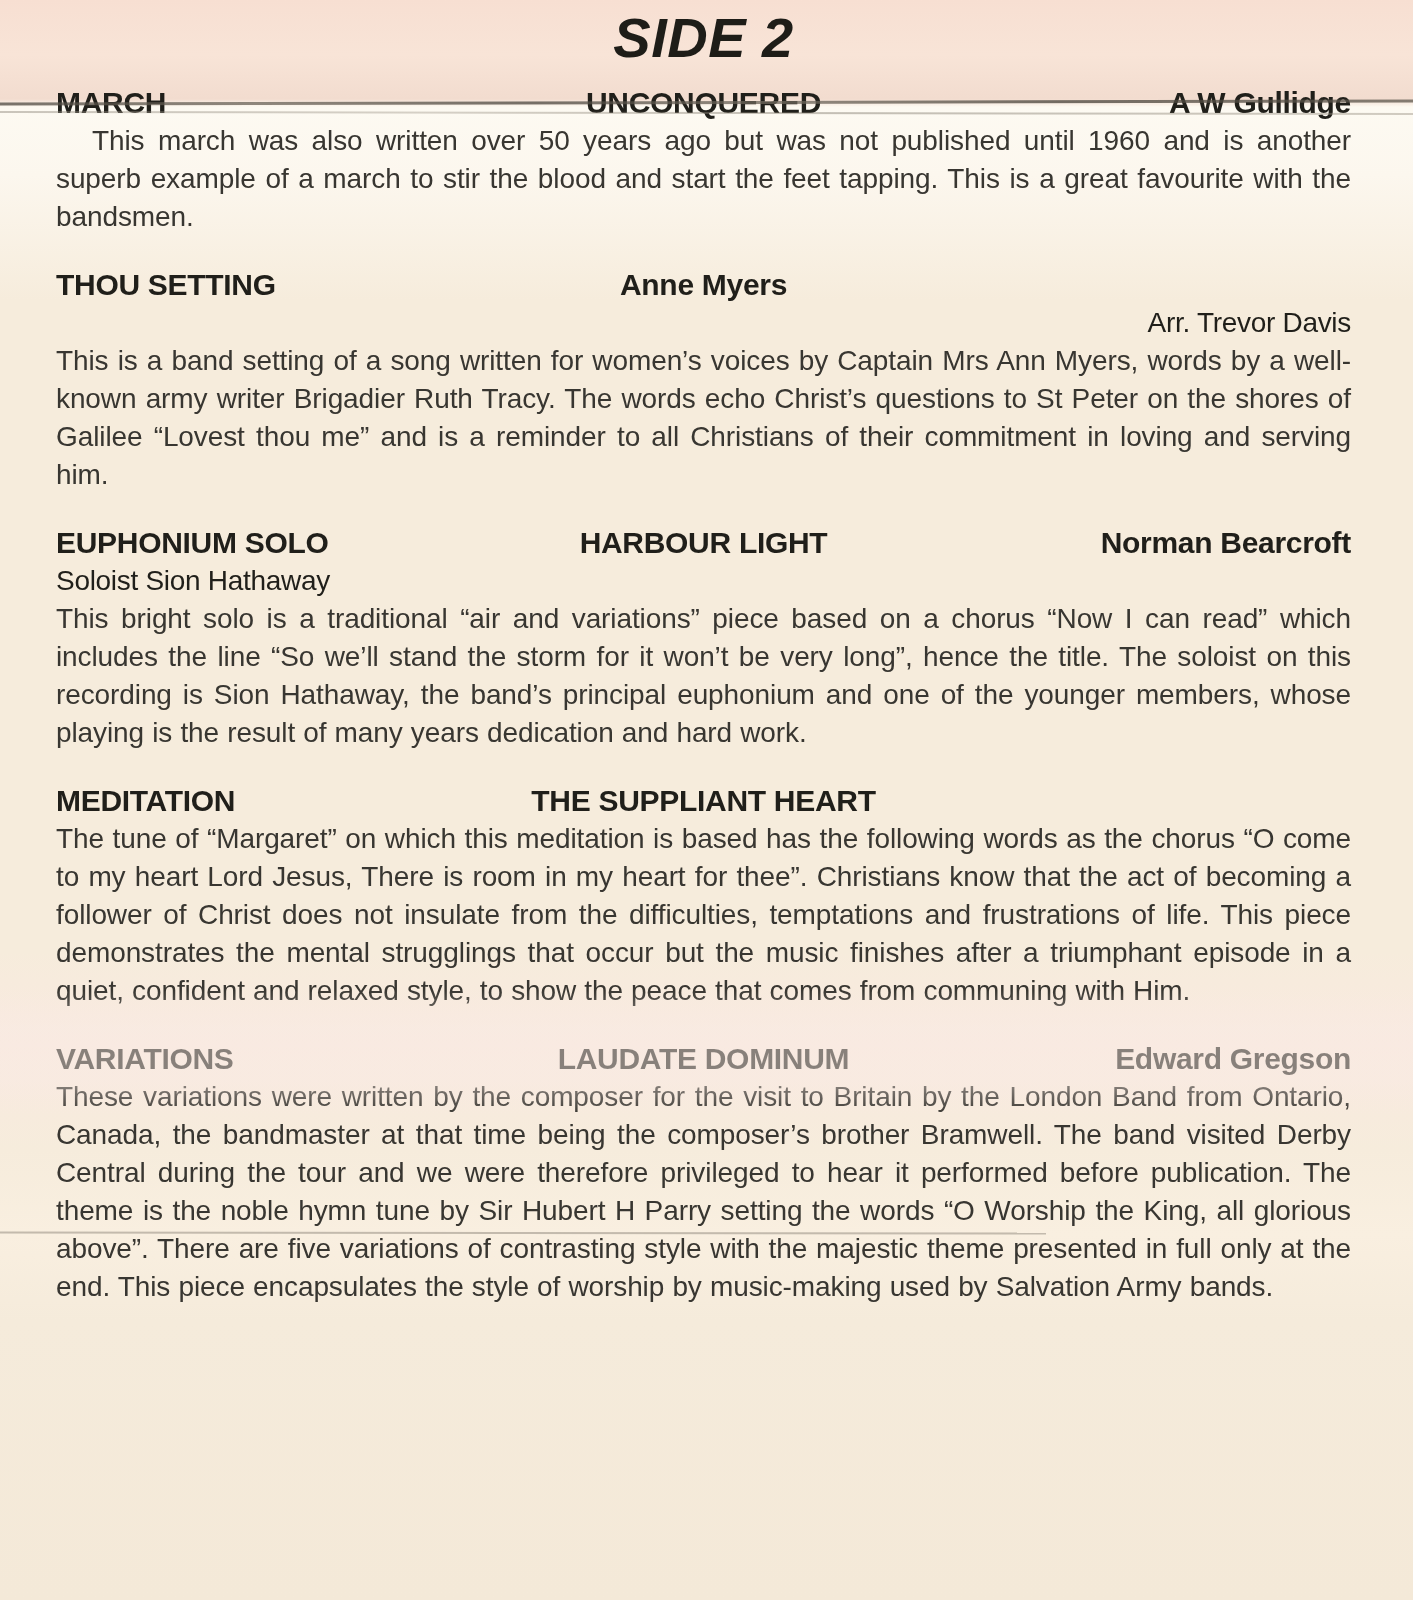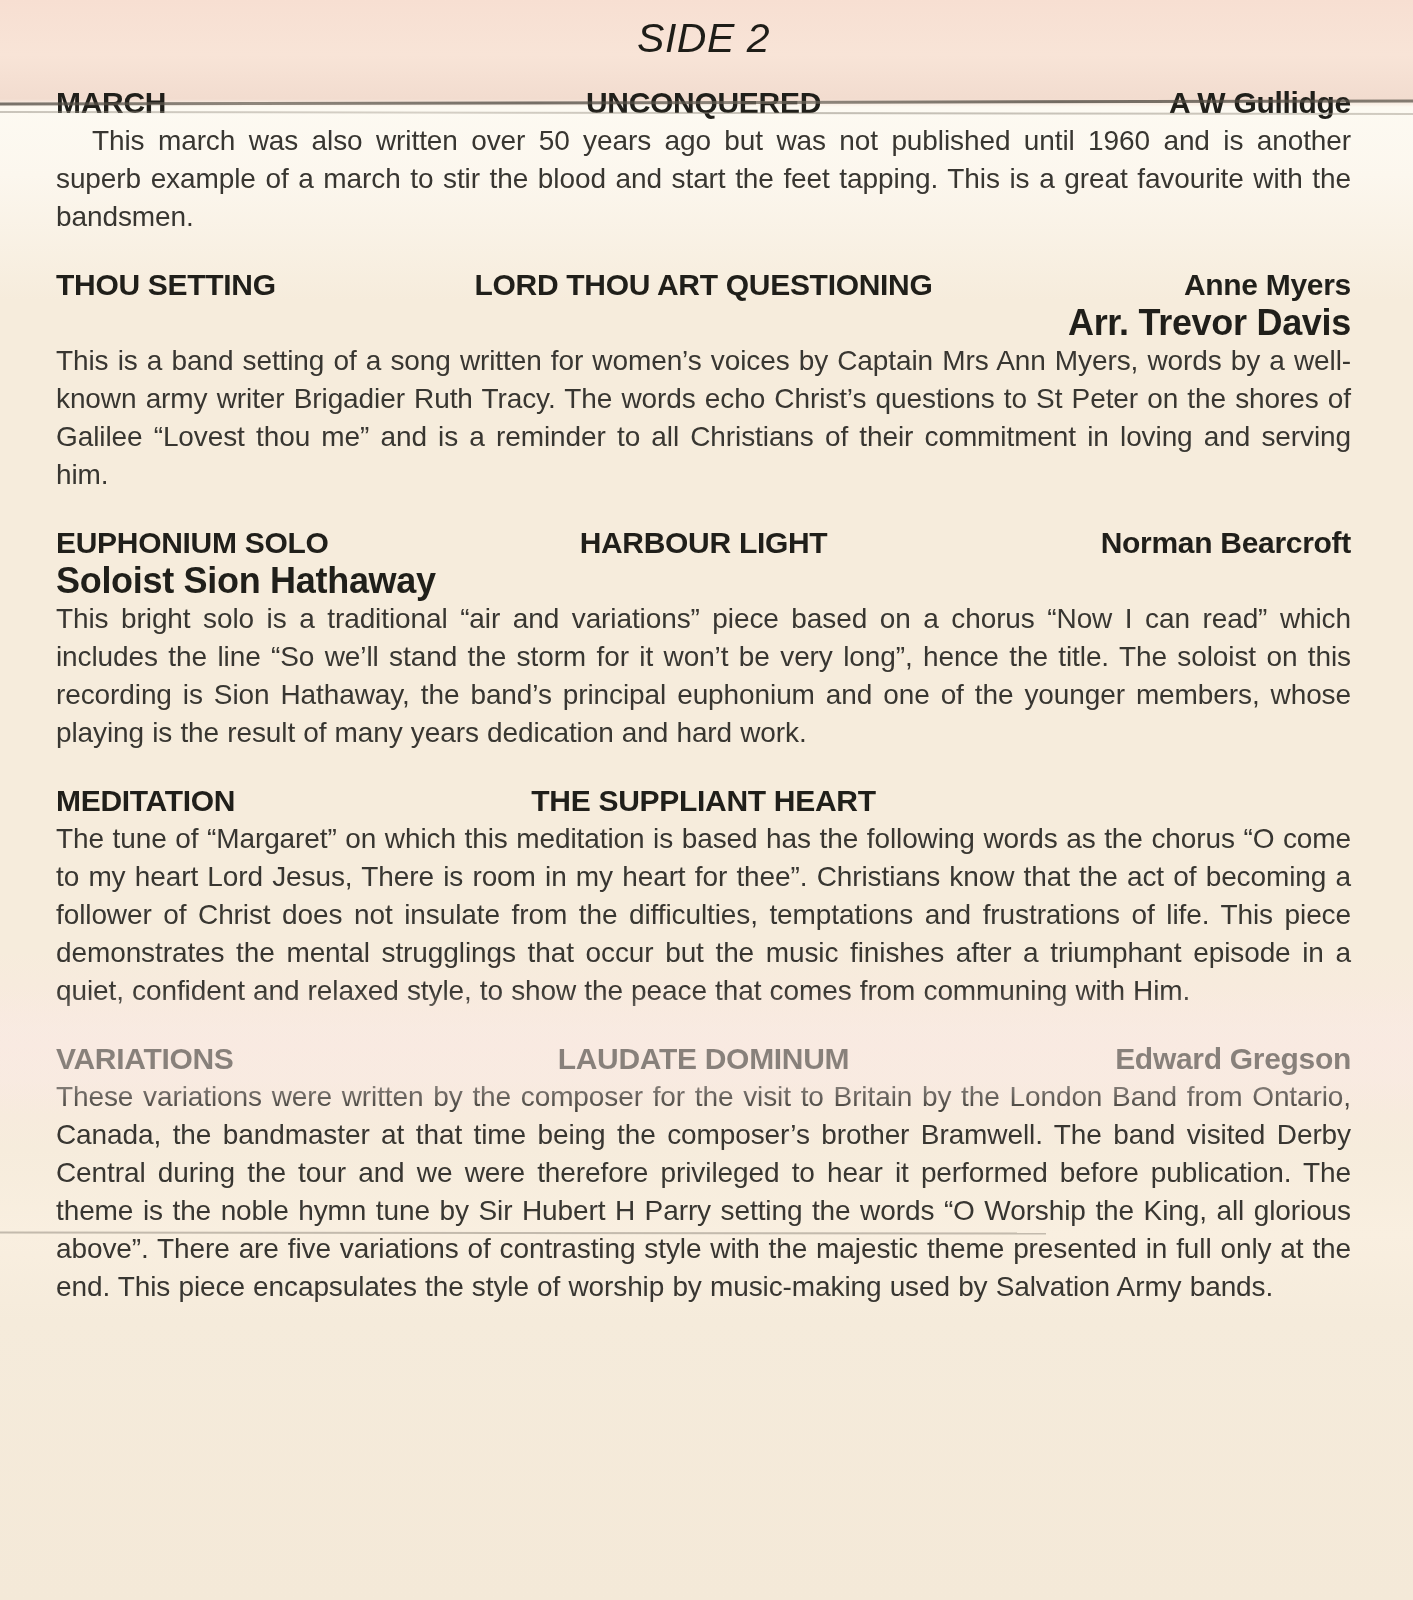--- a/index.html
+++ b/index.html
@@ -38,23 +38,23 @@
     background:#8d857a; opacity:.5; transform: rotate(0.05deg); pointer-events:none;
   }
   .fade-band {
     position:absolute; left:0; top:990px; width:100%; height:125px; z-index:5;
     background: linear-gradient(180deg, rgba(248,236,228,0) 0%, rgba(249,235,228,.48) 30%, rgba(249,235,228,.48) 72%, rgba(248,236,228,0) 100%);
     pointer-events:none;
   }
   .page-title {
     margin:0 0 14px 0;
     text-align:center;
-    font-size:41px;
+    font-size:56px;
     line-height:56px;
-    font-weight:400;
+    font-weight:700;
     font-style:italic;
     letter-spacing:.5px;
     color:#1e1d18;
   }
   section { position:relative; z-index:2; margin-top:30px; }
   section.first { margin-top:18px; }
   .head {
     display:grid;
     grid-template-columns:1fr auto 1fr;
     align-items:baseline;
@@ -62,21 +62,21 @@
     font-size:30px;
     line-height:38px;
     letter-spacing:-.3px;
     color:#201f1a;
     gap:17px;
   }
   .head .cat    { text-align:left;  white-space:nowrap; }
   .head .title  { text-align:center;white-space:nowrap; padding:0 12px; }
   .head .comp   { text-align:right; white-space:nowrap; }
   .arranger, .soloist {
-    font-weight:700; font-size:36px; line-height:38px;
+    font-weight:400; font-size:28px; line-height:38px;
     letter-spacing:-.3px; color:#201f1a;
   }
   .arranger { text-align:right; }
   .soloist  { text-align:left; }
   .notes {
     margin:0;
     font-size:28px;
     line-height:38px;
     text-align:justify;
     letter-spacing:-.1px;
@@ -101,21 +101,20 @@
       <span class="cat">MARCH</span>
       <span class="title">UNCONQUERED</span>
       <span class="comp">A W Gullidge</span>
     </div>
     <p class="notes indent">This march was also written over 50 years ago but was not published until 1960 and is another superb example of a march to stir the blood and start the feet tapping. This is a great favourite with the bandsmen.</p>
   </section>
 
   <section>
     <div class="head">
       <span class="cat">THOU SETTING</span>
-      <span class="title">LORD THOU ART QUESTIONING</span>
       <span class="comp">Anne Myers</span>
     </div>
     <div class="arranger">Arr. Trevor Davis</div>
     <p class="notes">This is a band setting of a song written for women’s voices by Captain Mrs Ann Myers, words by a well-known army writer Brigadier Ruth Tracy. The words echo Christ’s questions to St Peter on the shores of Galilee “Lovest thou me” and is a reminder to all Christians of their commitment in loving and serving him.</p>
   </section>
 
   <section>
     <div class="head">
       <span class="cat">EUPHONIUM SOLO</span>
       <span class="title">HARBOUR LIGHT</span>

